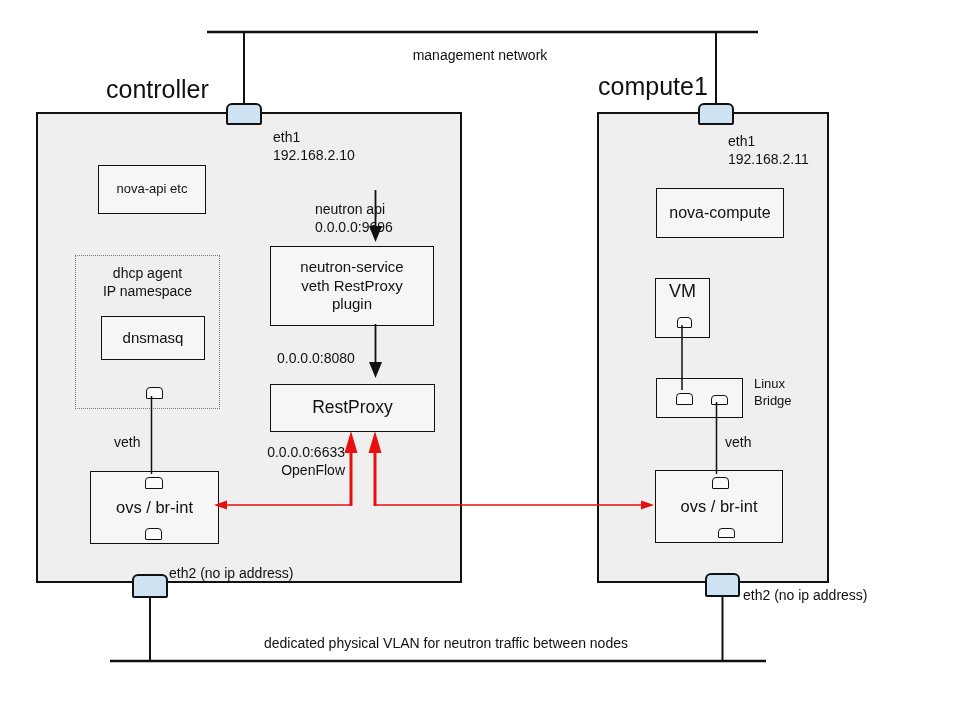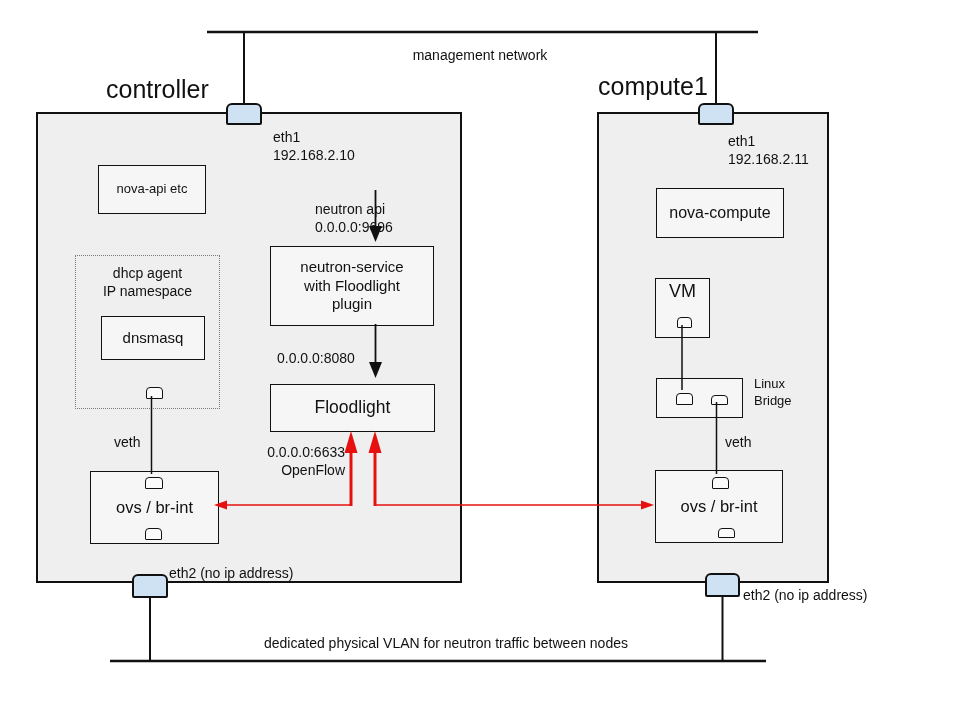--- a/index.html
+++ b/index.html
@@ -96,29 +96,29 @@
     </div>
 
     <div class="lbl" style="left:239px; top:86px;margin-left:38px;">
       <div>neutron api</div>
       <div>0.0.0.0:9696</div>
     </div>
 
     <div class="ibox" style="left:232px; top:132px; width:164px; height:80px; font-size:15px;">
       <div>
         <div>neutron-service</div>
-        <div>with Floodlight</div>
+        <div>veth RestProxy</div>
         <div>plugin</div>
       </div>
     </div>
 
     <div class="lbl" style="left:239px; top:235px;">0.0.0.0:8080</div>
 
     <div class="ibox" style="left:232px; top:270px; width:165px; height:48px; font-size:17.5px;">
-      <span>Floodlight</span>
+      <span>RestProxy</span>
     </div>
 
     <div class="lbl right" style="left:167px; top:329px; width:140px;">
       <div>0.0.0.0:6633</div>
       <div>OpenFlow</div>
     </div>
 
     <div class="lbl" style="left:76px; top:319px;">veth</div>
 
     <div class="ibox" style="left:52px; top:357px; width:129px; height:73px; font-size:16.5px;">

